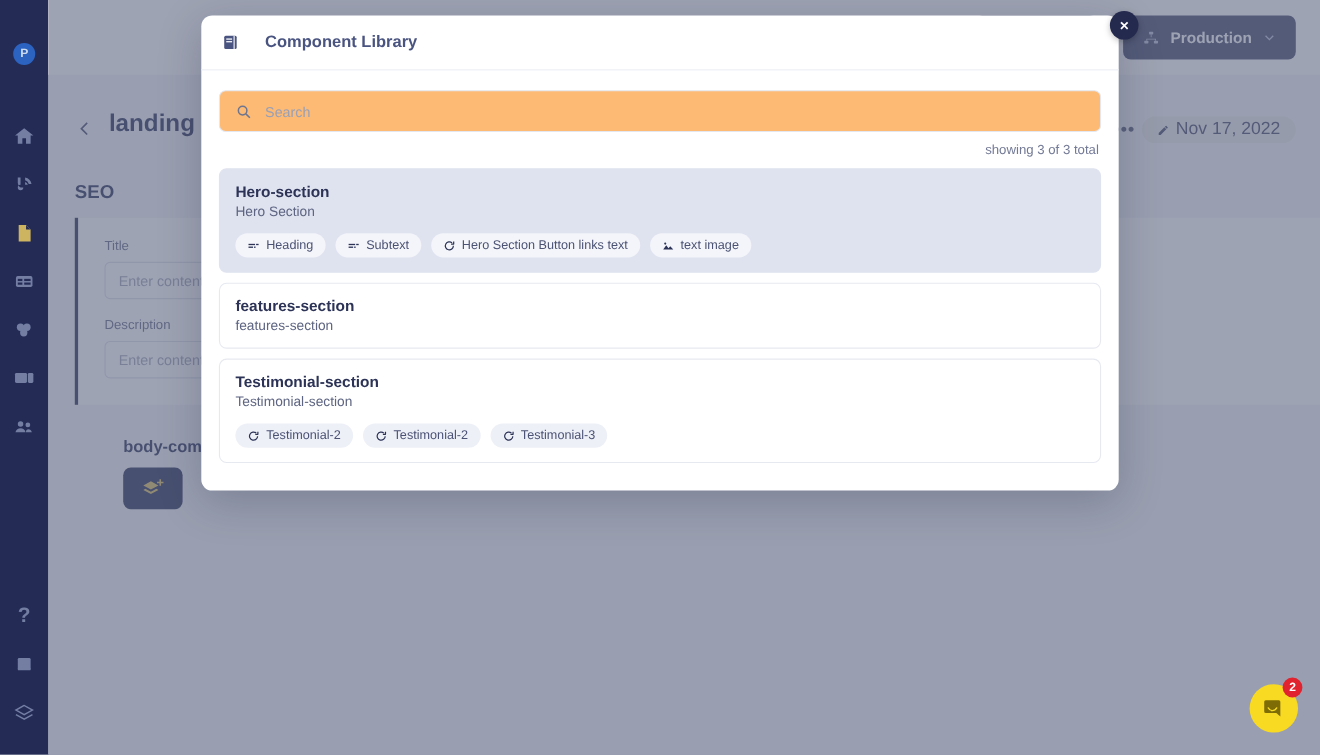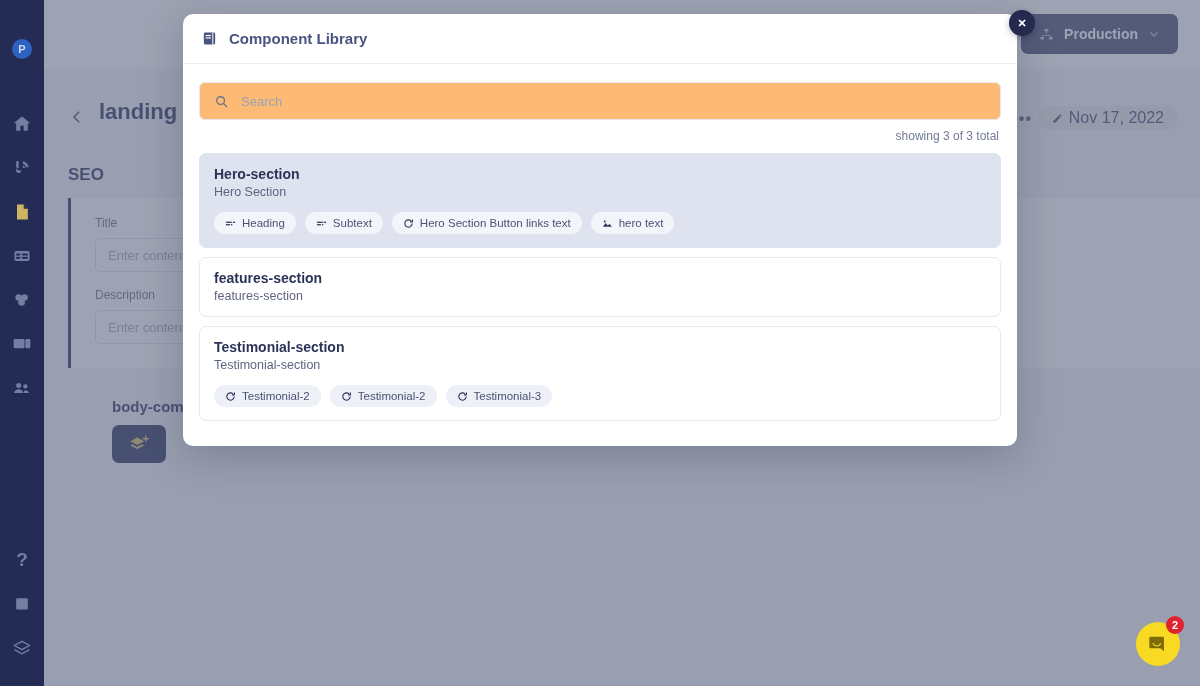--- a/index.html
+++ b/index.html
@@ -157,21 +157,21 @@
   .modal {
     position: absolute; left: 183px; top: 14px;
     width: 834px; height: 432px;
     background: #ffffff; border-radius: 10px;
     box-shadow: 0 10px 40px rgba(20,25,50,0.22);
     display: flex; flex-direction: column;
   }
   .modal-header {
     height: 50px; flex: 0 0 50px;
     border-bottom: 1px solid #eceef4;
-    display: flex; align-items: center; gap: 11px;
+    display: flex; align-items: center; gap: 23px;
     padding: 0 18px;
   }
   .modal-header svg { width: 17px; height: 17px; color: #4a5480; }
   .modal-title { font-size: 15px; font-weight: bold; color: #4a5480; }
 
   .modal-close {
     position: absolute; right: -18px; top: -4px;
     width: 26px; height: 26px; border-radius: 50%;
     background: #24294e; color: #fff;
     display: flex; align-items: center; justify-content: center;
@@ -418,21 +418,21 @@
                   <path d="M20 12a8 8 0 1 1-2.6-5.9"></path>
                   <path d="M20.6 3.2v5.2h-5.2" stroke-linejoin="round"></path>
                 </svg>
               <span>Hero Section Button links text</span>
             </div>
             <div class="chip">
               <svg viewBox="0 0 24 24" fill="currentColor">
                   <circle cx="6" cy="7.5" r="2.1"></circle>
                   <path d="M2 19l6-8 4.5 5.6L16 13l6 6z"></path>
                 </svg>
-              <span>hero text</span>
+              <span>text image</span>
             </div>
           </div>
         </div>
 
         <div class="comp-card">
           <div class="comp-name">features-section</div>
           <div class="comp-desc">features-section</div>
         </div>
 
         <div class="comp-card">

